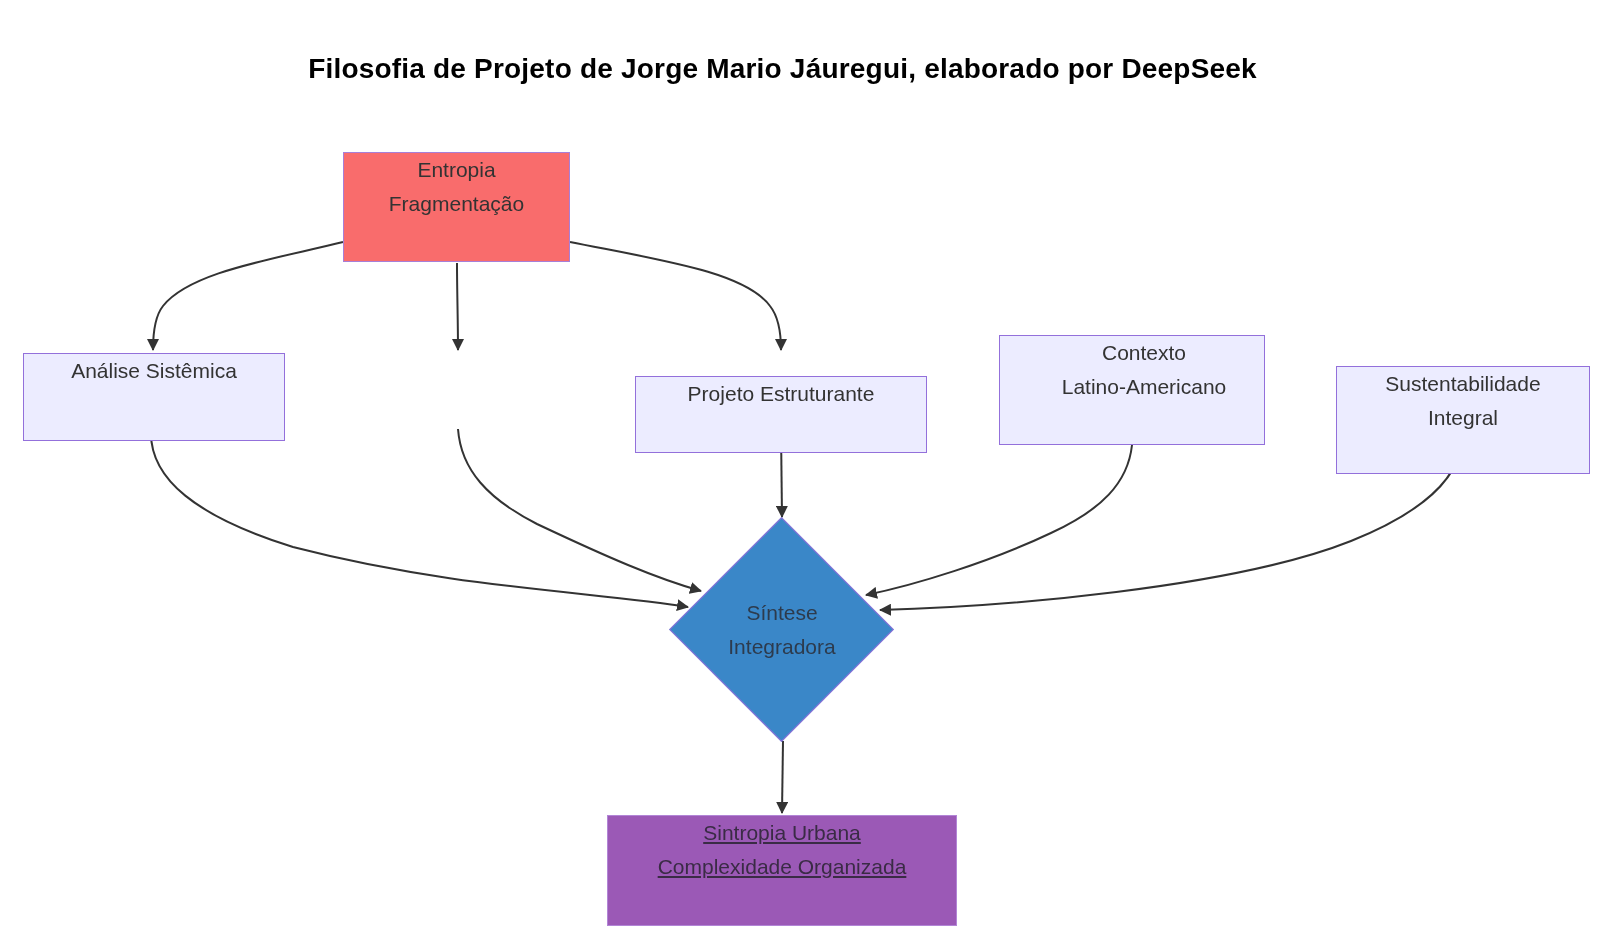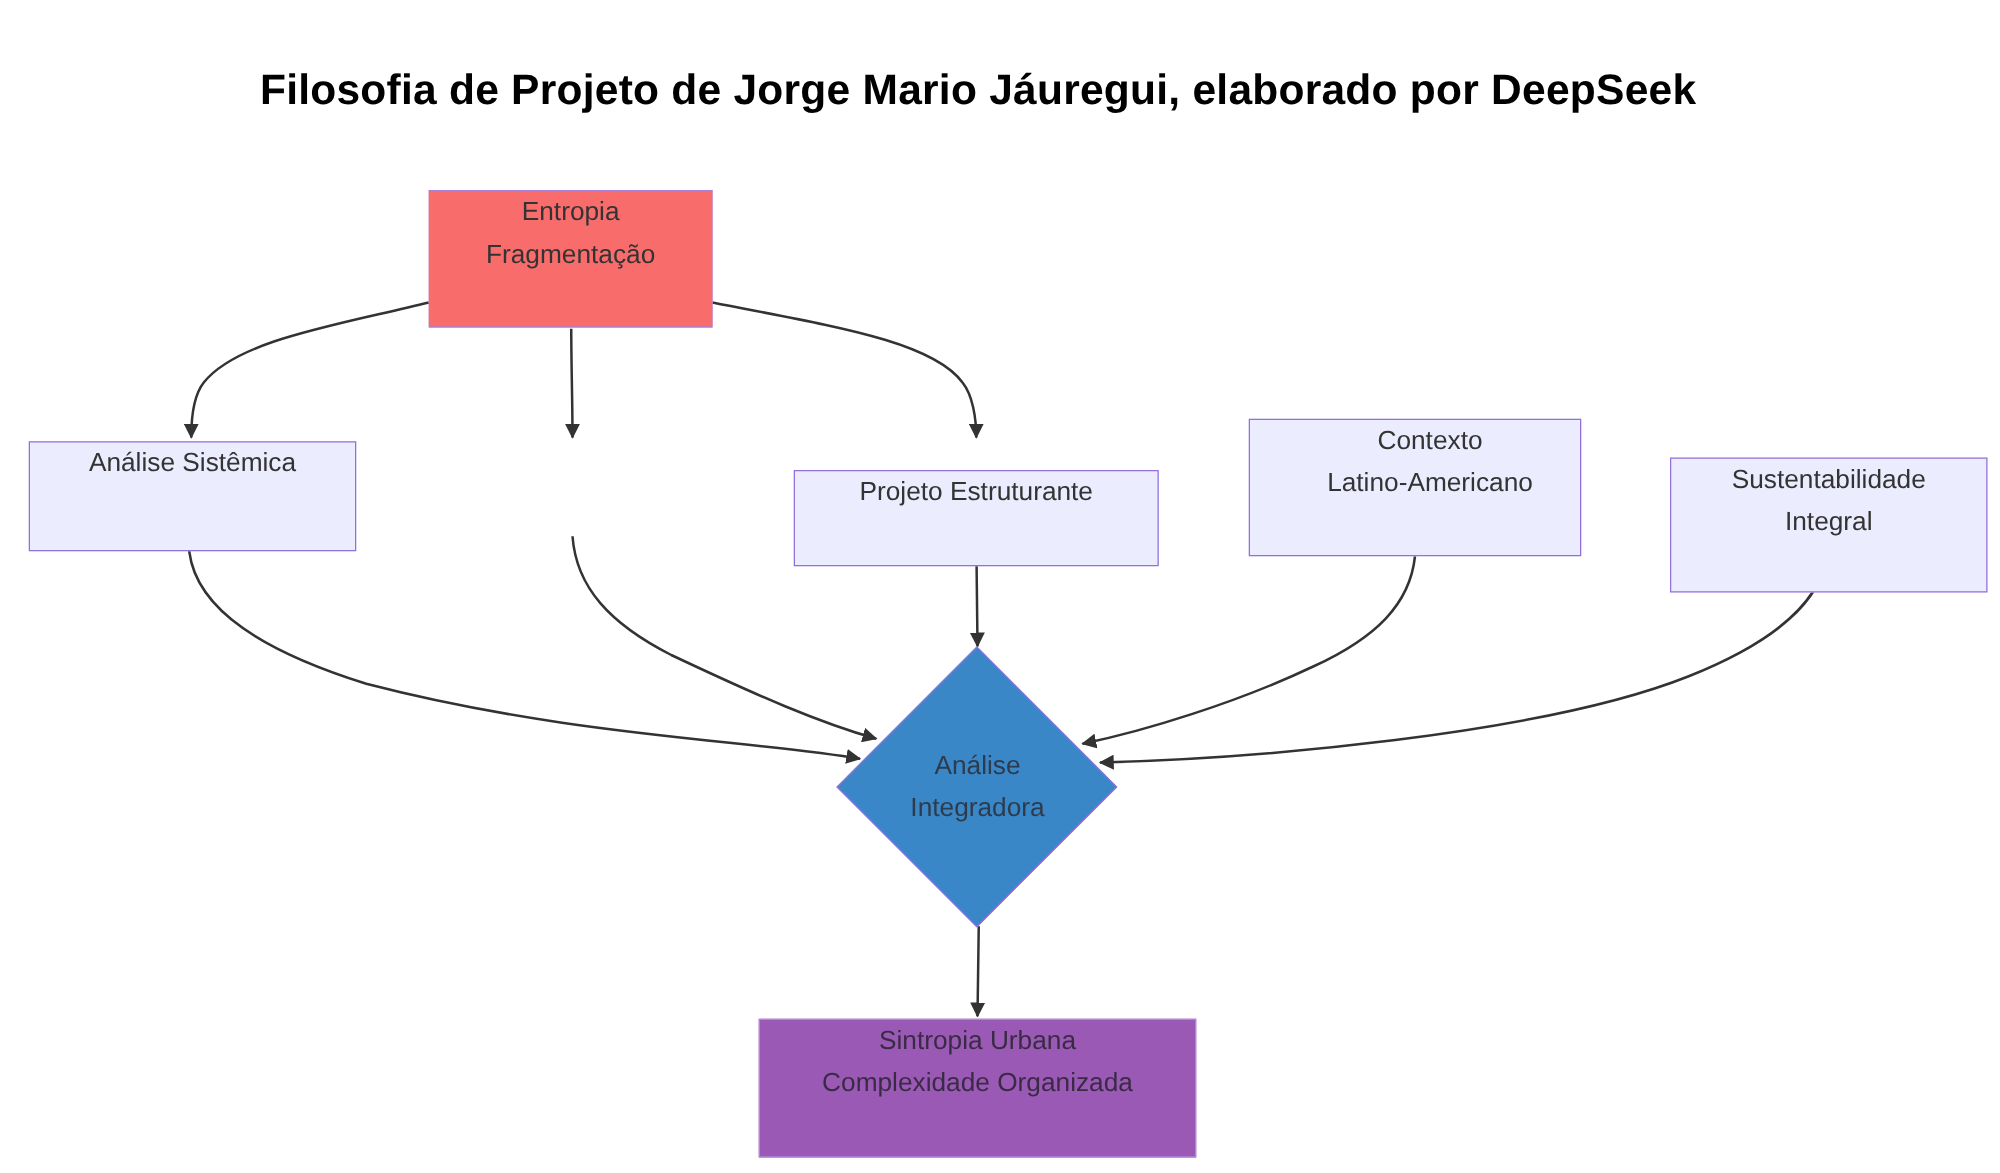--- a/index.html
+++ b/index.html
@@ -2,31 +2,31 @@
 <html><head>
 <meta charset="utf-8">
 <style>
   html,body{margin:0;padding:0;background:#ffffff;}
   .stage{
     position:relative;width:1600px;height:938px;background:#ffffff;
     font-family:"Liberation Sans","DejaVu Sans",sans-serif;overflow:hidden;
   }
   .title{
     position:absolute;top:53px;left:140px;width:1285px;text-align:center;
-    font-size:34px;font-weight:bold;color:#000000;letter-spacing:.2px;
+    font-size:28px;font-weight:bold;color:#000000;letter-spacing:.2px;
   }
   svg.edges{position:absolute;left:0;top:0;width:1600px;height:938px;}
   .node{
     position:absolute;box-sizing:border-box;display:flex;flex-direction:column;
     align-items:center;text-align:center;
     font-size:21px;line-height:34px;color:#333333;
     border:1.5px solid #9370db;background:#ececff;
   }
   .node--entropy{background:#f96c6c;border-color:#a77fd8;}
-  .node--result{background:#9b59b6;border-color:#b285d6;color:#3a2b45;}
+  .node--result{background:#9b59b6;border-color:#b285d6;color:#3a2b45;text-decoration:underline;}
   .diamond{
     position:absolute;left:702px;top:550px;width:159px;height:159px;
     transform:rotate(45deg);background:#3a87c8;border:1.5px solid #9370db;
     box-sizing:border-box;
   }
   .diamond-label{
     position:absolute;left:682px;top:596px;width:200px;text-align:center;
     font-size:21px;line-height:34px;color:#2d3b4d;
   }
 </style>
@@ -75,21 +75,21 @@
     <span>Latino-Americano</span>
   </div>
 
   <div class="node" style="left:1336px;top:335px;width:254px;height:108px;margin-top:31px;">
     <span>Sustentabilidade</span>
     <span>Integral</span>
   </div>
 
   <div class="diamond"></div>
   <div class="diamond-label">
-    <span style="display:block">Análise</span>
+    <span style="display:block">Síntese</span>
     <span style="display:block">Integradora</span>
   </div>
 
   <div class="node node--result" style="left:607px;top:815px;width:350px;height:111px;">
     <span>Sintropia Urbana</span>
     <span>Complexidade Organizada</span>
   </div>
 
 </div>
 

